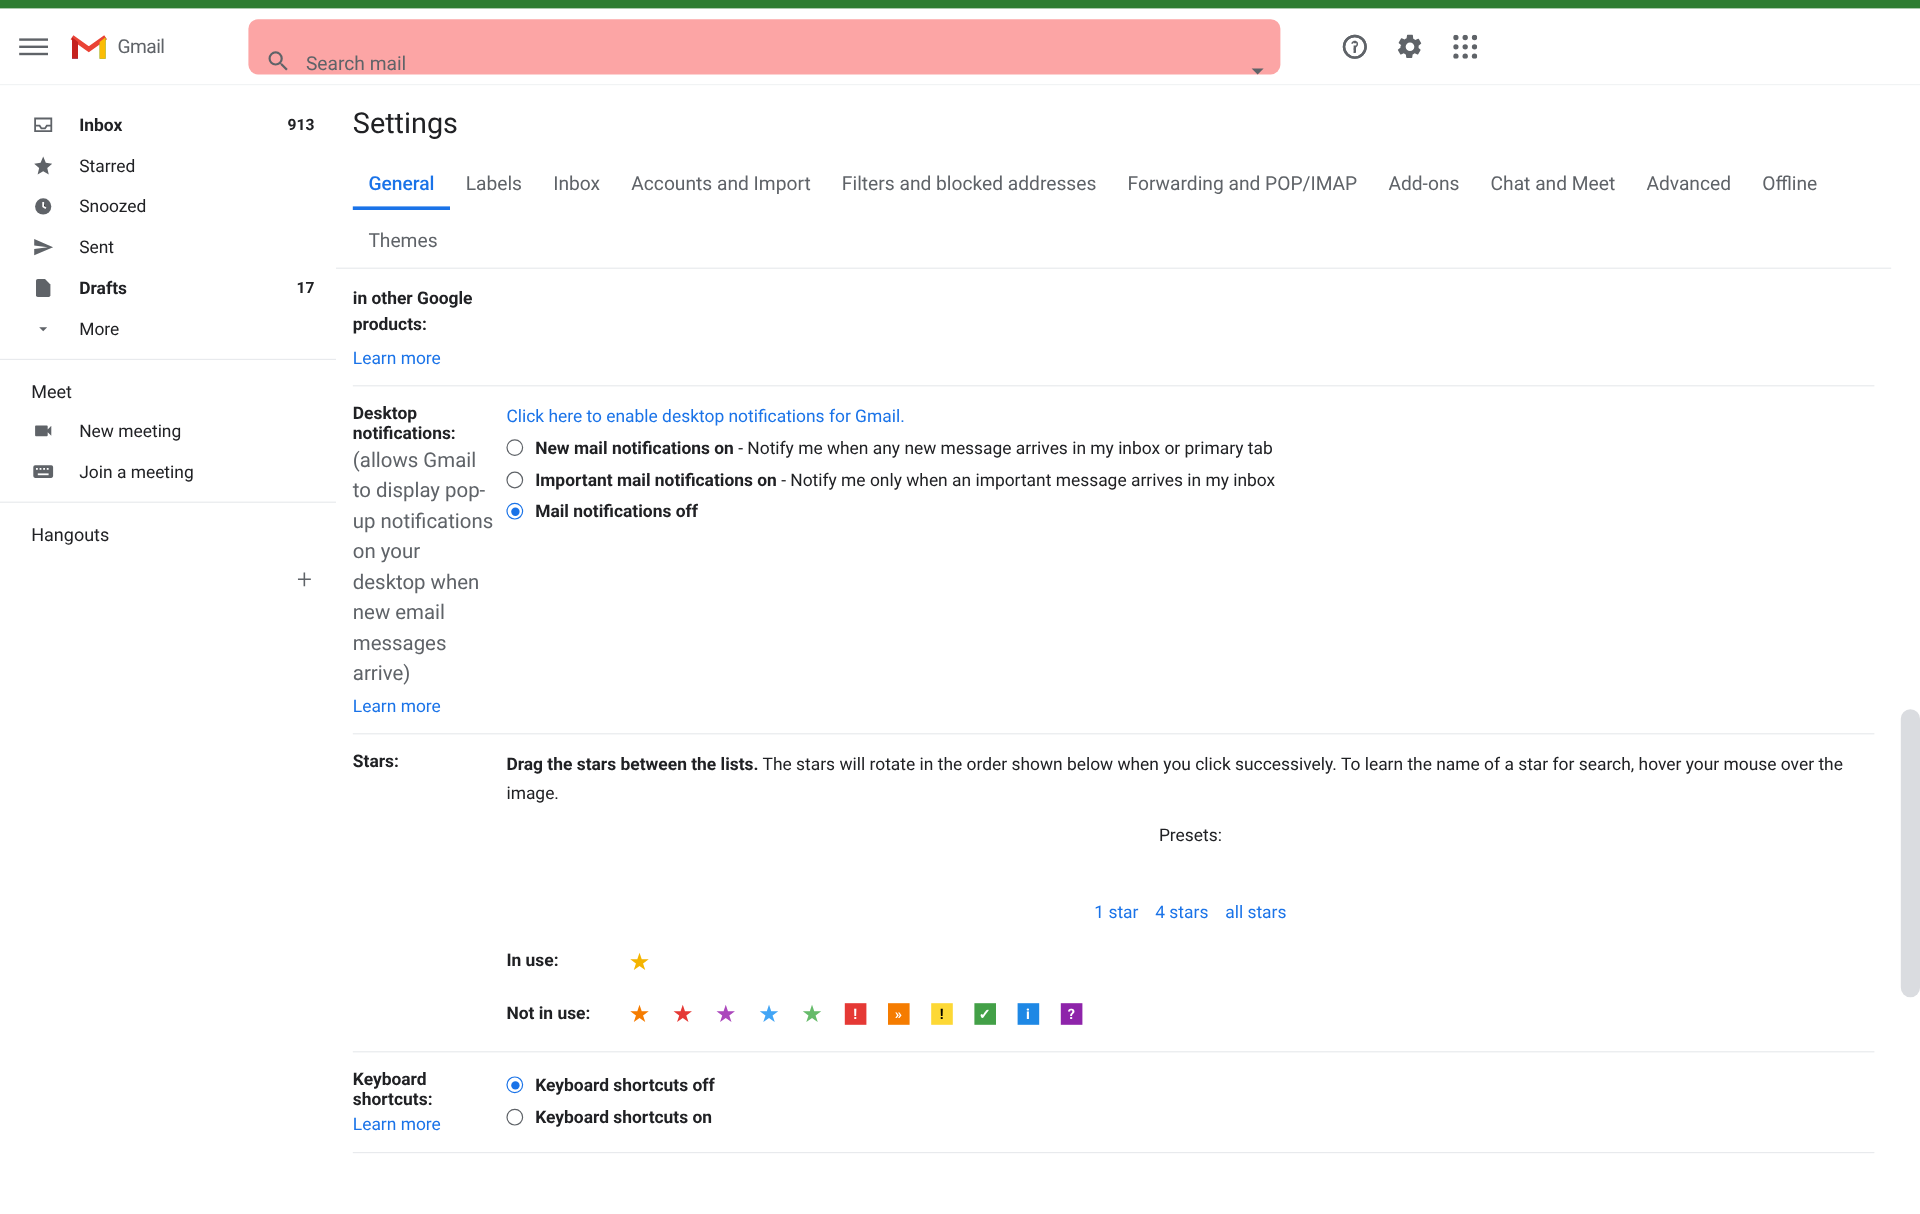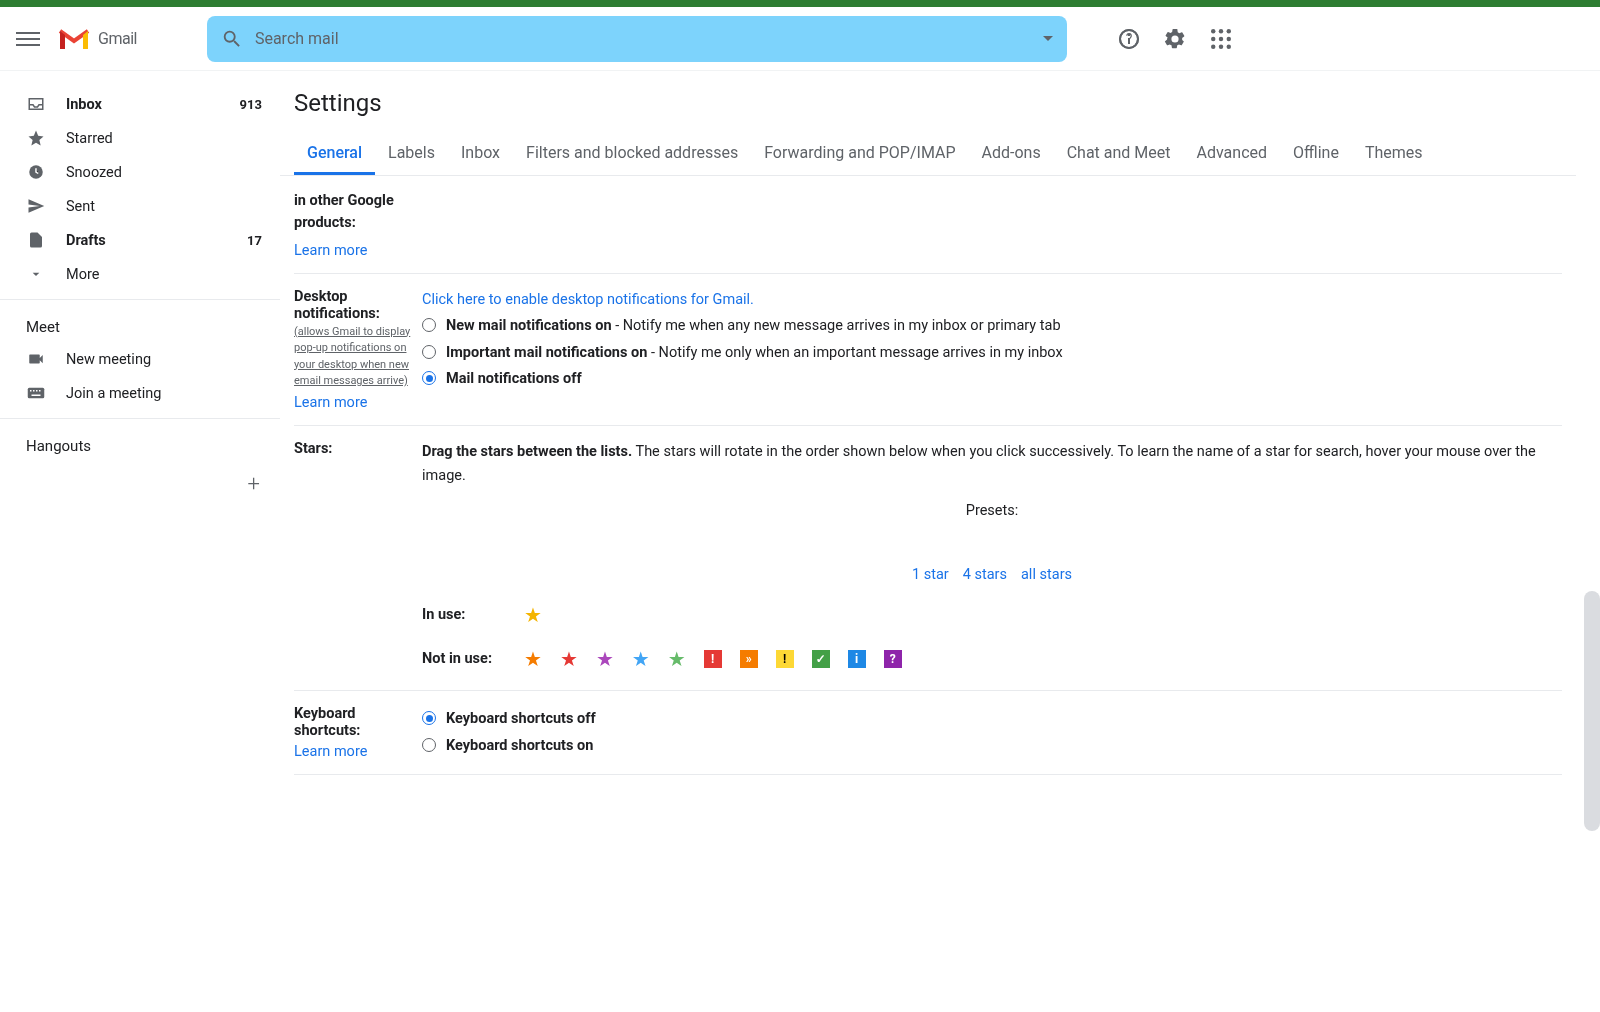--- a/index.html
+++ b/index.html
@@ -6,21 +6,21 @@
 body { background: #fff; color: #202124; font-size: 14px; overflow: hidden; }
 .topgreen { height: 7px; background: #2e7d32; }
 
 
 .header { display: flex; align-items: center; height: 64px; padding: 0 16px; border-bottom: 1px solid #f1f3f4; }
 .hamburger-icon { width: 24px; height: 24px; cursor: pointer; display: flex; flex-direction: column; justify-content: center; gap: 4px; margin-right: 18px; }
 .hamburger-icon span { display: block; height: 2px; background: #5f6368; }
 .logo-block { display: flex; align-items: center; gap: 8px; cursor: pointer; }
 .gmail-text { font-size: 16px; color: #5f6368; letter-spacing: -0.5px; }
 .search-container { flex: 1; margin-left: 70px; max-width: 860px; }
-.search-bar { display: flex; align-items: center; background: #7dd3fc; border-radius: 8px; height: 46px; padding: 0 14px; }
+.search-bar { display: flex; align-items: flex-end; background: #fca5a5; border-radius: 8px; height: 46px; padding: 0 14px; }
 .search-bar input { flex: 1; border: none; background: transparent; font-size: 16px; color: #5f6368; outline: none; padding: 0 12px; }
 .search-bar input::placeholder { color: #5f6368; }
 .search-caret { width: 0; height: 0; border-left: 5px solid transparent; border-right: 5px solid transparent; border-top: 5px solid #5f6368; cursor: pointer; }
 .header-right { display: flex; align-items: center; gap: 22px; margin-left: 50px; margin-right: 6px; }
 .icon-btn { width: 24px; height: 24px; cursor: pointer; display: flex; align-items: center; justify-content: center; color: #5f6368; }
 
 
 .body-wrap { display: flex; height: calc(100vh - 71px); }
 .sidebar { width: 280px; padding-top: 16px; overflow-y: auto; }
 .compose-btn { display: flex; align-items: center; background: #fff; border: 1px solid #dadce0; border-radius: 28px; height: 48px; padding: 0 22px 0 14px; margin-left: 12px; margin-bottom: 18px; box-shadow: 0 1px 2px 0 rgba(60,64,67,.3), 0 1px 3px 1px rgba(60,64,67,.15); cursor: pointer; gap: 14px; font-size: 15px; color: #3c4043; }
@@ -36,21 +36,21 @@
 
 .main { flex: 1; overflow-y: auto; padding: 18px 24px 0 0; position: relative; }
 .settings-title { font-size: 24px; color: #202124; padding-left: 14px; margin-bottom: 16px; }
 .tabs { display: flex; flex-wrap: wrap; border-bottom: 1px solid #e8eaed; padding-left: 14px; gap: 0; row-gap: 6px; }
 .tab { padding: 10px 13px; font-size: 16px; color: #5f6368; cursor: pointer; border-bottom: 3px solid transparent; }
 .tab.active { color: #1a73e8; border-bottom-color: #1a73e8; font-weight: 500; }
 .settings-body { padding: 0 14px; }
 .setting-row { display: flex; border-bottom: 1px solid #e8eaed; padding: 14px 0; font-size: 14.5px; }
 .setting-label { width: 128px; flex-shrink: 0; padding-right: 8px; }
 .setting-label .lbl-bold { font-weight: 700; }
-.setting-label .lbl-desc { color: #5f6368; font-size: 11px; line-height: 1.5; margin-top: 2px; text-decoration: underline; }
+.setting-label .lbl-desc { color: #5f6368; font-size: 17px; line-height: 1.5; margin-top: 2px; }
 .setting-content { flex: 1; line-height: 1.7; }
 .link { color: #1a73e8; cursor: pointer; }
 .radio-row { display: flex; align-items: flex-start; gap: 10px; margin: 2px 0; }
 .radio { width: 14px; height: 14px; border: 1.5px solid #5f6368; border-radius: 50%; margin-top: 4px; flex-shrink: 0; display: flex; align-items: center; justify-content: center; cursor: pointer; }
 .radio.checked { border-color: #1a73e8; }
 .radio.checked::after { content: ''; width: 7px; height: 7px; background: #1a73e8; border-radius: 50%; }
 .opt-text .opt-bold { font-weight: 700; }
 .presets-line { display: flex; align-items: center; gap: 40px; margin-top: 10px; flex-direction: column; }
 .presets-links { display: flex; gap: 14px; }
 .star-line { display: flex; align-items: center; gap: 26px; margin-top: 10px; }
@@ -205,20 +205,21 @@
     <div class="plus-row">+</div>
   </div>
 
   <div class="main">
     <div class="settings-title">Settings</div>
 
     <div class="tabs">
       <div class="tab active">General</div>
       <div class="tab">Labels</div>
       <div class="tab">Inbox</div>
+      <div class="tab">Accounts and Import</div>
       <div class="tab">Filters and blocked addresses</div>
       <div class="tab">Forwarding and POP/IMAP</div>
       <div class="tab">Add-ons</div>
       <div class="tab">Chat and Meet</div>
       <div class="tab">Advanced</div>
       <div class="tab">Offline</div>
       <div class="tab">Themes</div>
     </div>
 
     <div class="settings-body">

